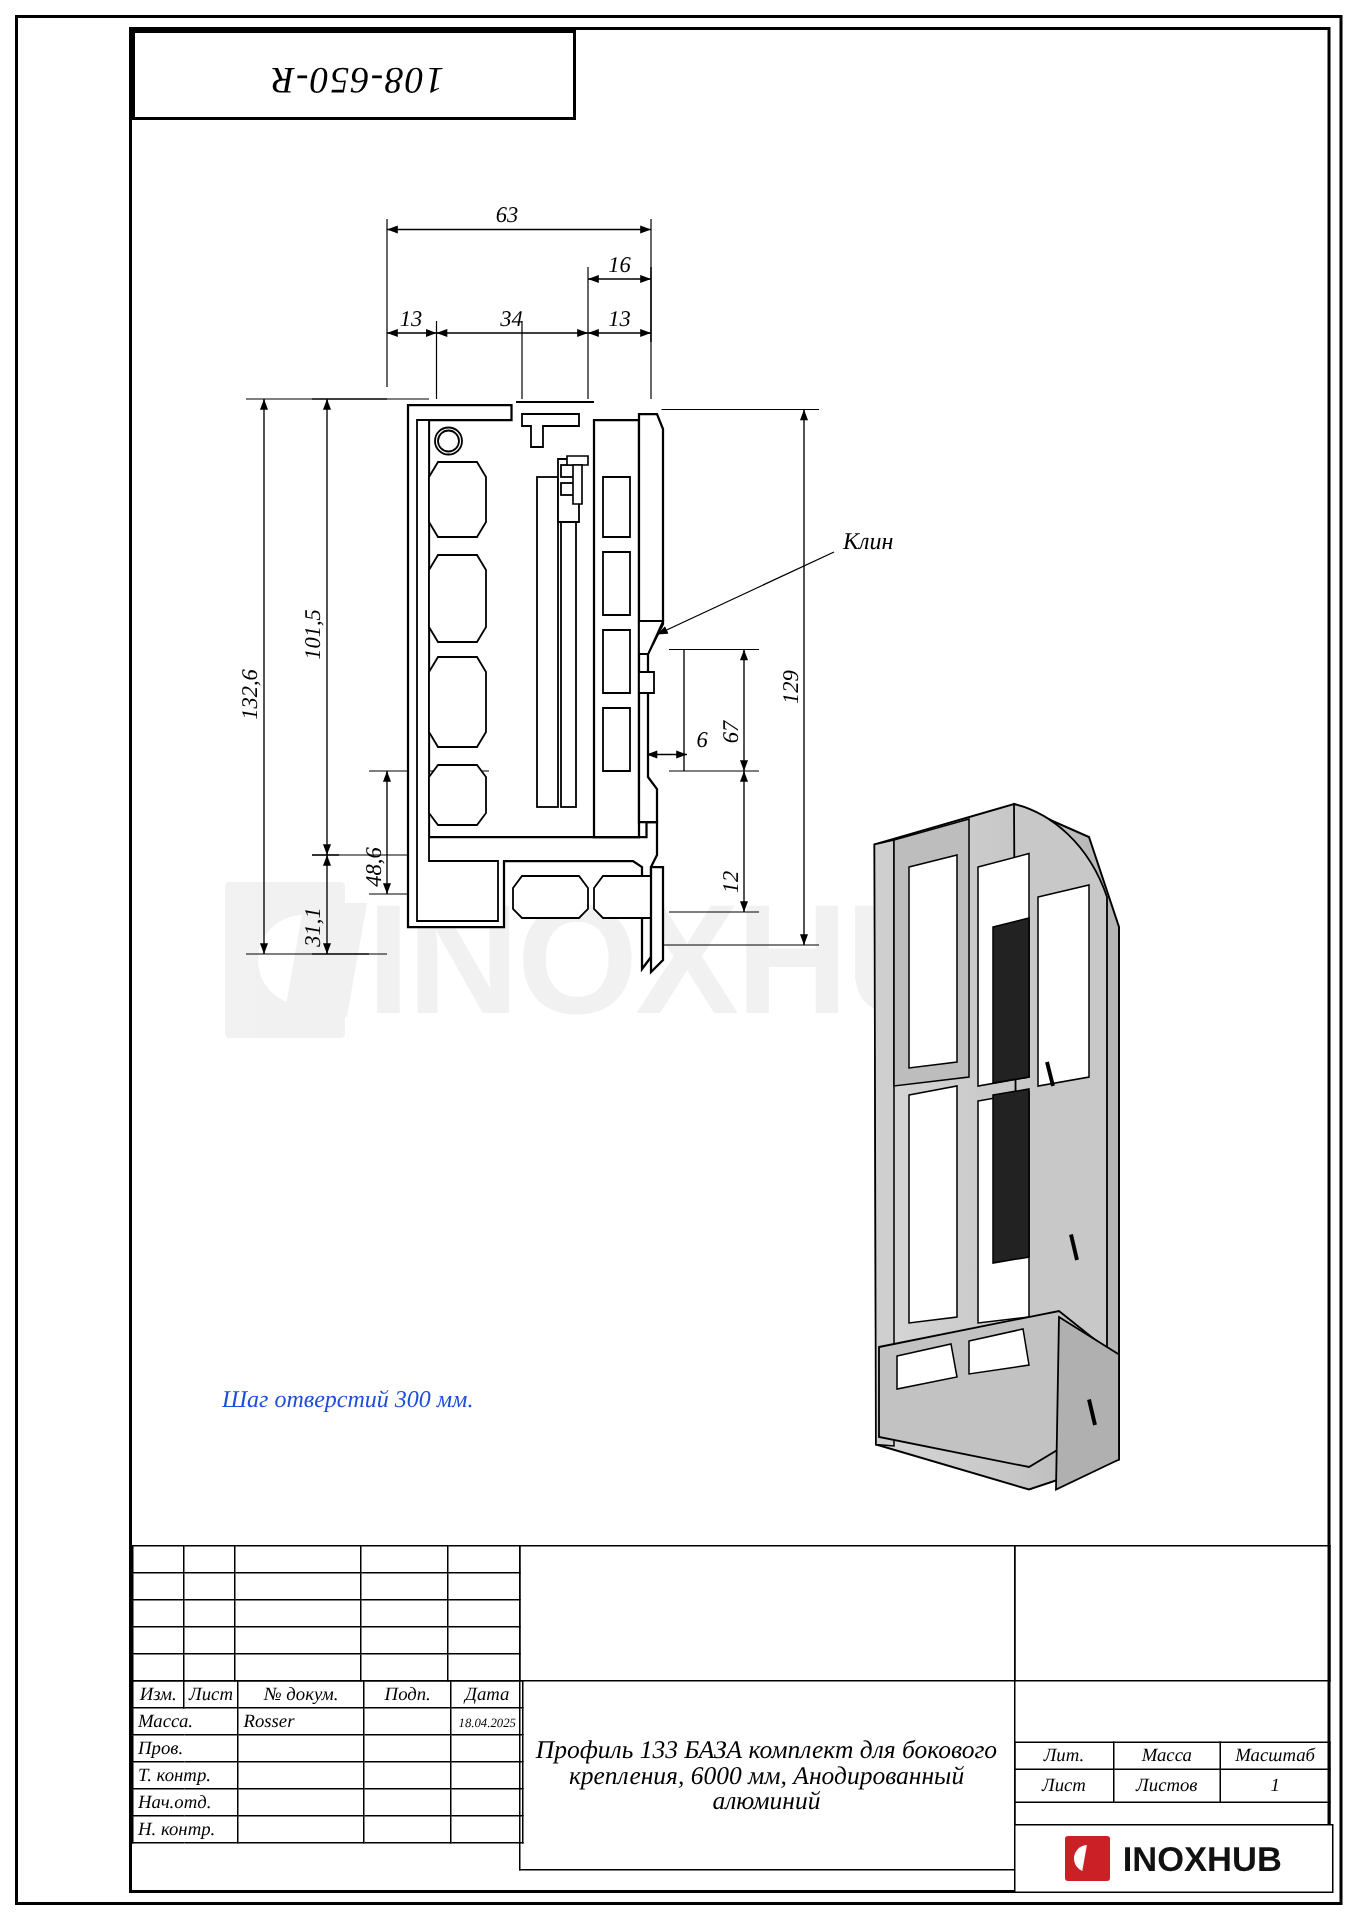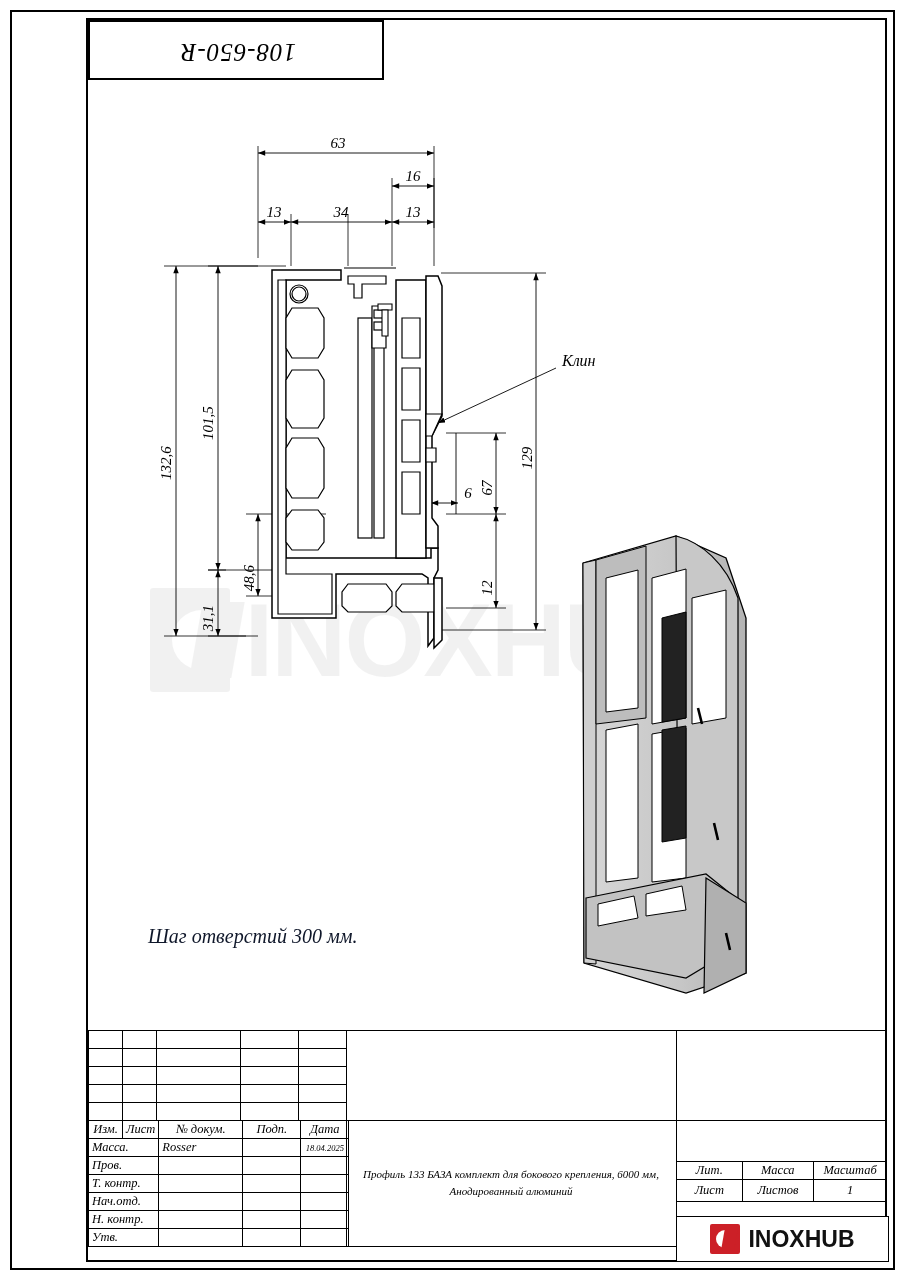--- a/index.html
+++ b/index.html
@@ -17,33 +17,33 @@
 
   
   .watermark{position:absolute;left:150px;top:580px;width:560px;height:120px;display:flex;align-items:center;gap:14px;
     opacity:.13;pointer-events:none;}
   .wm-mark{width:104px;height:104px;background:#9a9a9a;position:relative;border-radius:3px;}
   .wm-mark:before{content:"";position:absolute;left:22px;top:22px;width:60px;height:60px;border-radius:50%;background:#fff;}
   .wm-mark:after{content:"";position:absolute;left:46px;top:14px;width:42px;height:76px;background:#9a9a9a;transform:skewX(-10deg);}
   .wm-text{font-family:"Liberation Sans",sans-serif;font-weight:bold;font-size:104px;color:#9a9a9a;letter-spacing:-2px;}
 
   
-  .note{position:absolute;left:148px;top:925px;font-family:"Liberation Serif",serif;font-style:italic;font-size:20px;color:#0f172a;}
+  .note{position:absolute;left:148px;top:925px;font-family:"Liberation Serif",serif;font-style:italic;font-size:16px;color:#1d4ed8;}
 
   
   .draw{position:absolute;left:86px;top:18px;}
 
   
   .tb{position:absolute;left:88px;top:1030px;width:799px;height:230px;}
   .tb table{border-collapse:collapse;font-family:"Liberation Serif",serif;font-style:italic;font-size:12.5px;}
   .tb td{border:1px solid #000;padding:0 3px;height:18px;box-sizing:border-box;}
   .left-grid{position:absolute;left:0;top:0;}
   .main-name{position:absolute;left:286px;top:94px;width:300px;height:76px;
      display:flex;align-items:center;justify-content:center;text-align:center;
-     font-family:"Liberation Serif",serif;font-style:italic;font-size:11px;line-height:17px;padding:0 6px;box-sizing:border-box;}
+     font-family:"Liberation Serif",serif;font-style:italic;font-size:17px;line-height:17px;padding:0 6px;box-sizing:border-box;}
   .code-big{position:absolute;left:496px;top:8px;width:270px;height:56px;display:flex;align-items:center;justify-content:center;
      font-family:"Liberation Serif",serif;font-style:italic;font-size:26px;}
   .logo-box{position:absolute;left:586px;top:186px;width:213px;height:44px;border:1px solid #000;display:flex;align-items:center;justify-content:center;gap:8px;background:#fff;}
   .logo-mark{width:30px;height:30px;background:#cc2027;position:relative;border-radius:2px;}
   .logo-mark:before{content:"";position:absolute;left:6px;top:6px;width:18px;height:18px;border-radius:50%;background:#fff;}
   .logo-mark:after{content:"";position:absolute;left:13px;top:4px;width:13px;height:22px;background:#cc2027;transform:skewX(-10deg);}
   .logo-text{font-family:"Liberation Sans",sans-serif;font-weight:bold;font-size:23px;color:#111;letter-spacing:0px;}
   .cell-c{text-align:center;}
   .tiny{font-size:8.5px;}
 </style>
@@ -308,26 +308,20 @@
         <td></td>
         <td></td>
             <td></td>
       </tr>
       <tr>
         <td colspan="2">Н. контр.</td>
         <td></td>
         <td></td>
             <td></td>
       </tr>
-      <tr>
-        <td colspan="2">Утв.</td>
-        <td></td>
-        <td></td>
-            <td></td>
-      </tr>
     </tbody>
       </table>
 
     <table class="left-grid" style="top:0;left:258px;">
       <tbody>
           <tr>
             <td style="width:330px;height:90px"></td>
           </tr>
       <tr>
             <td style="width:330px;height:126px"></td>

